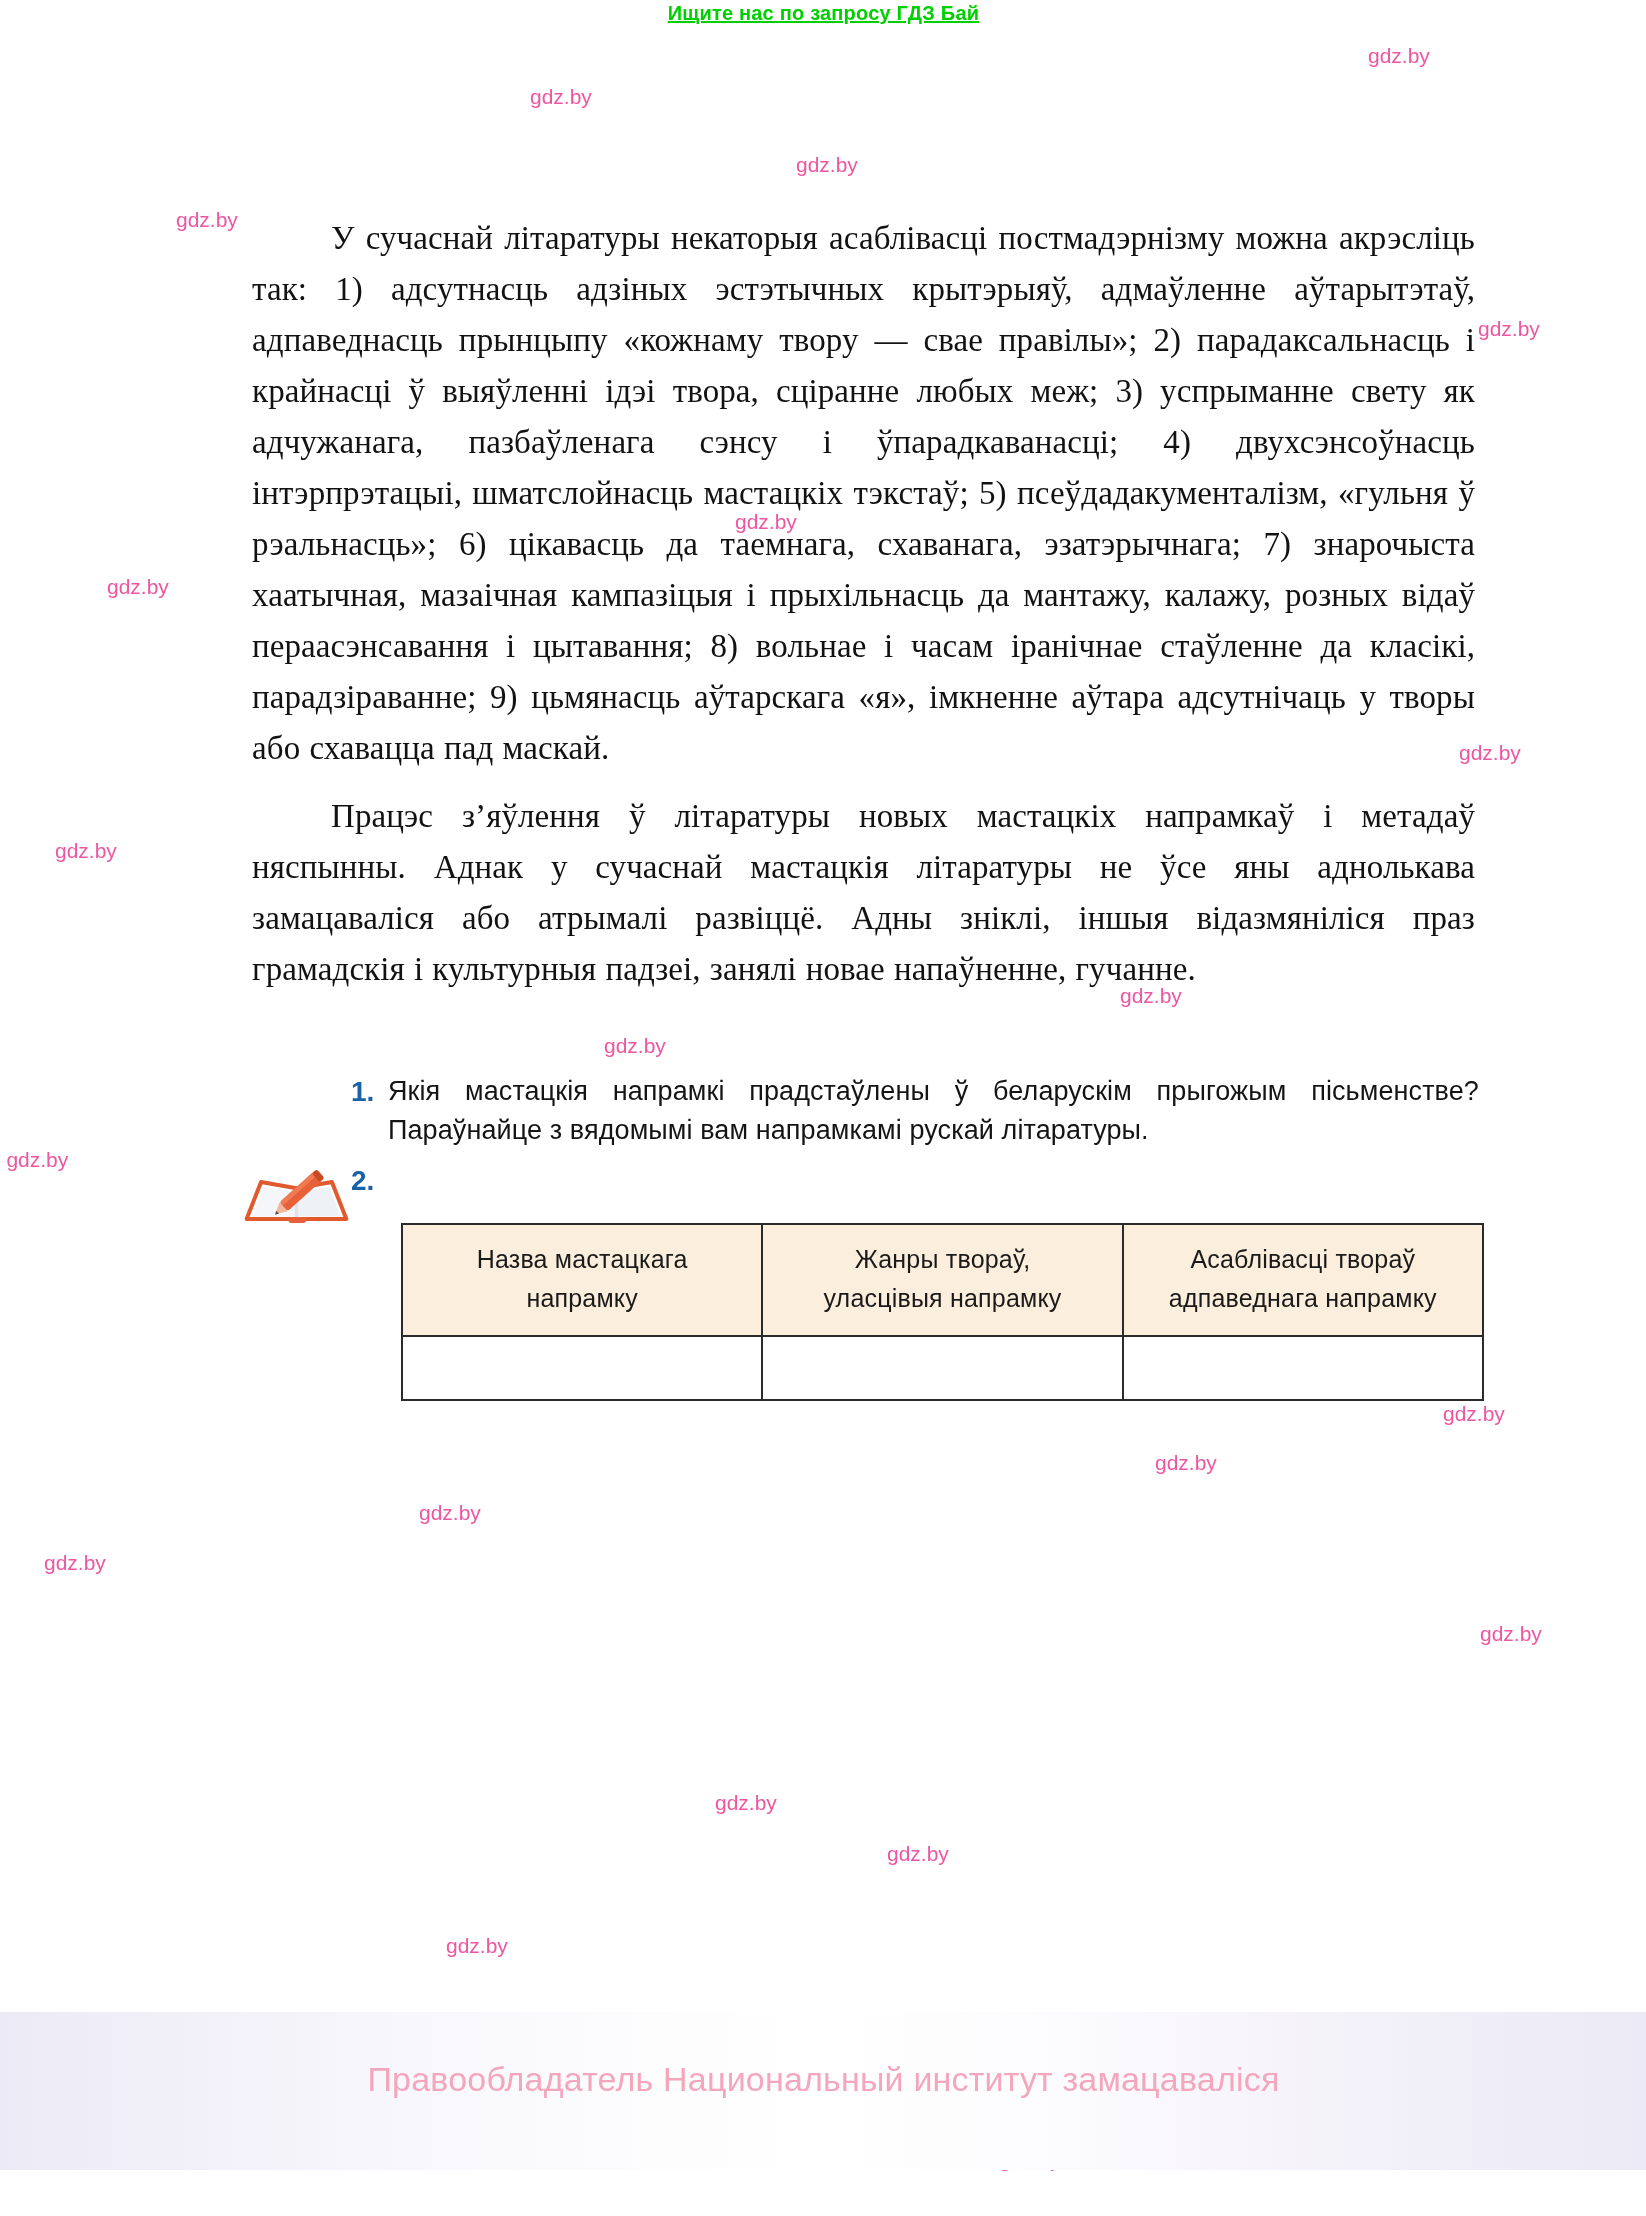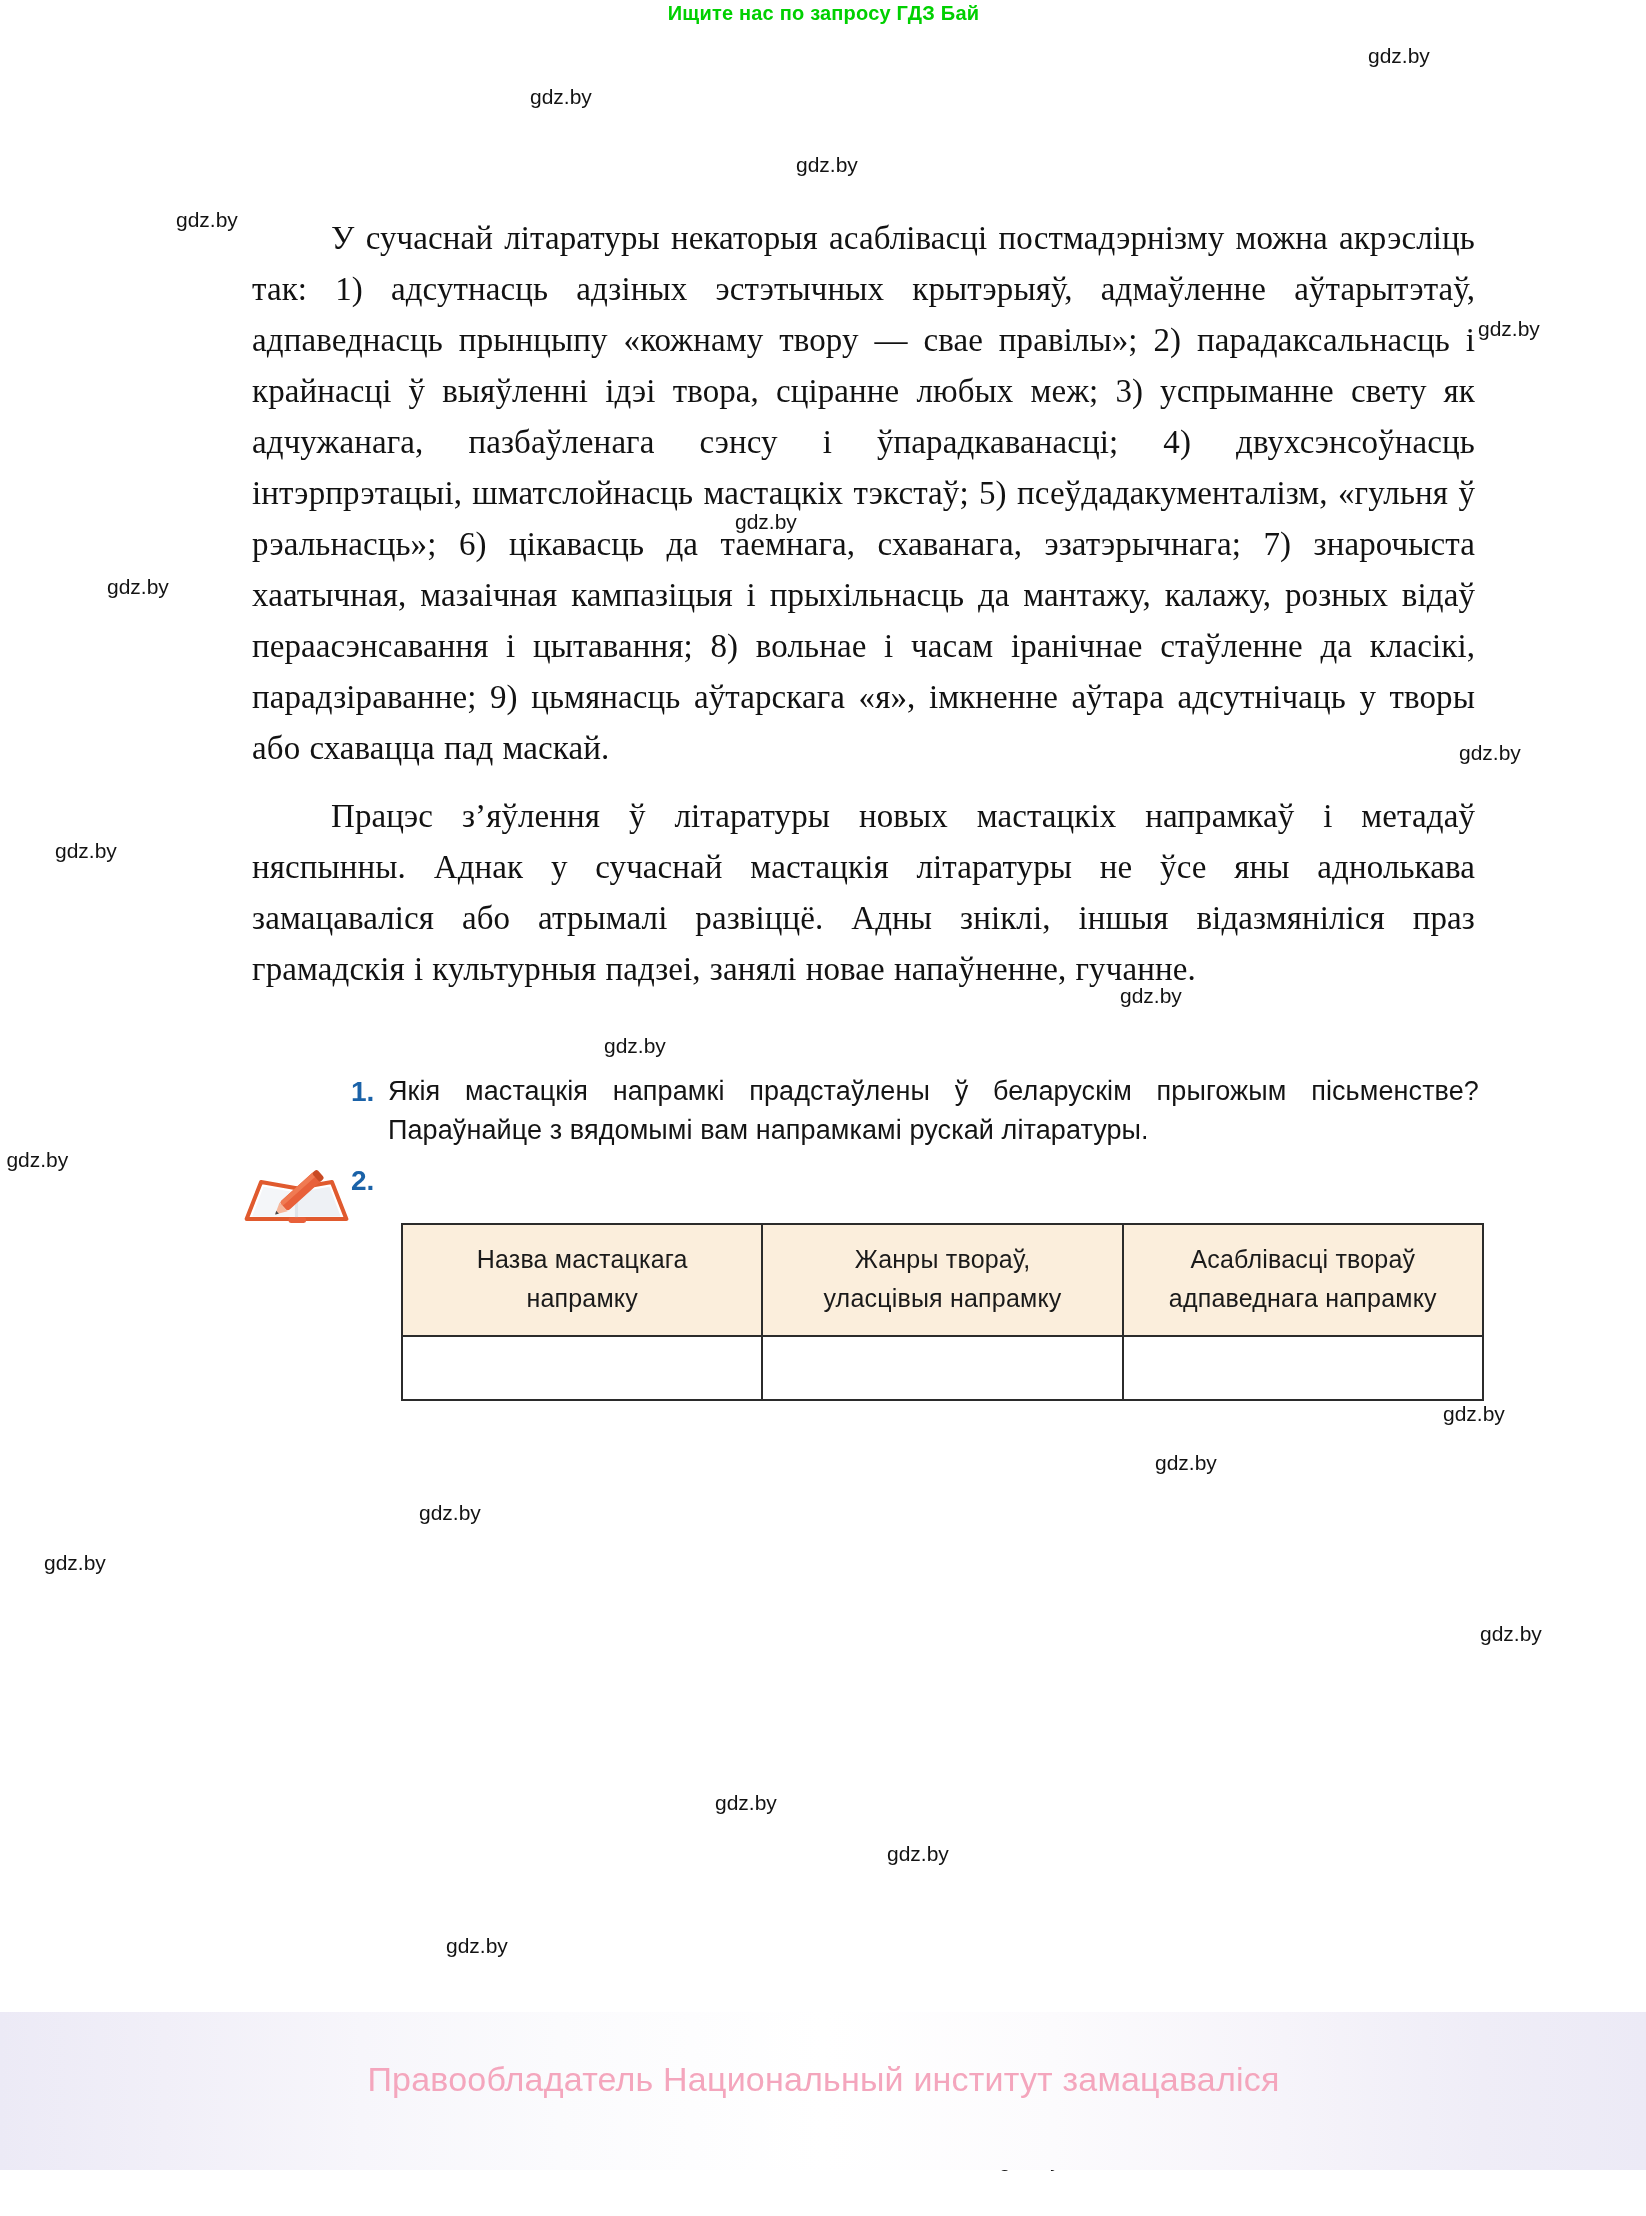--- a/index.html
+++ b/index.html
@@ -24,28 +24,29 @@
     position: absolute;
     top: 1.6px;
     left: 0;
     width: 100%;
     text-align: center;
     font-family: "Liberation Sans", sans-serif;
     font-weight: bold;
     font-size: 20px;
     color: #00d000;
     letter-spacing: 0.2px;
+    text-decoration: underline;
   }
 
   
   .wm {
     position: absolute;
     font-family: "Liberation Sans", sans-serif;
     font-size: 21px;
-    color: #000000;
+    color: #ec4899;
     white-space: nowrap;
     pointer-events: none;
     opacity: 0.92;
   }
 
   
   .article {
     position: absolute;
     left: 235px;
     top: 196px;

